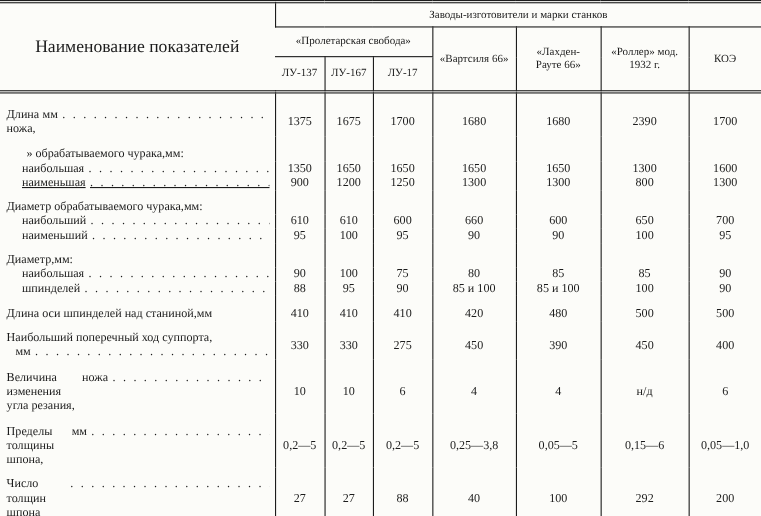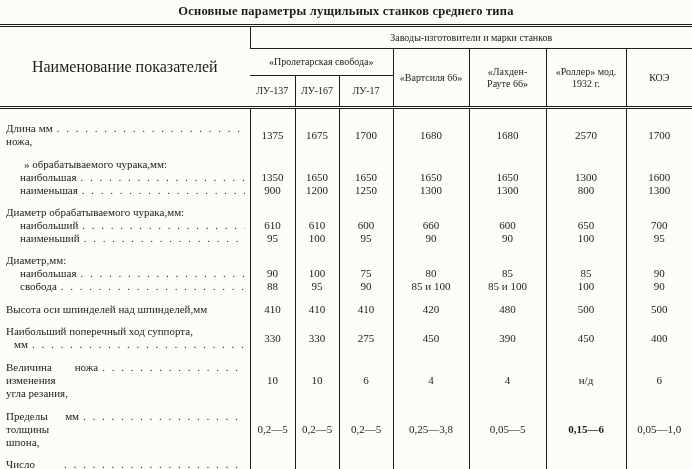--- a/index.html
+++ b/index.html
@@ -36,21 +36,20 @@
   .leader {
     flex: 1 1 auto; overflow: hidden; white-space: nowrap;
     letter-spacing: 2px; padding-left: 4px; margin-right: 2px;
   }
   tbody td.val { text-align: center; white-space: pre-line; }
 </style>
 </head>
 <body>
 
 <div class="page">
-  <div class="title">Основные параметры лущильных станков среднего типа</div>
 
   <table class="params">
     <colgroup>
       <col style="width:250px">
         <col style="width:45px">
         <col style="width:44px">
         <col style="width:54px">
       <col style="width:76px">
         <col style="width:77px">
         <col style="width:80px">
@@ -83,21 +82,21 @@
               <span>Длина ножа, </span>
               <span class="it">мм</span>
               <span class="leader">. . . . . . . . . . . . . . . . . . . . . . . . . . . . . . . . . . . .</span>
             </div>
           </td>
           <td class="val" style="padding-top: 13px;">1375</td>
           <td class="val" style="padding-top: 13px;">1675</td>
           <td class="val" style="padding-top: 13px;">1700</td>
           <td class="val" style="padding-top: 13px;">1680</td>
           <td class="val" style="padding-top: 13px;">1680</td>
-          <td class="val" style="padding-top: 13px;">2570</td>
+          <td class="val" style="padding-top: 13px;">2390</td>
           <td class="val" style="padding-top: 13px;">1700</td>
         </tr>
         <tr>
           <td class="lbl" style="padding-top: 10px;">
             <div class="lline" style="padding-left: 18px;">
               <span>»  обрабатываемого чурака, </span>
               <span class="it">мм</span>
               <span>:</span>
             </div>
           </td>
@@ -119,21 +118,21 @@
           <td class="val">1350</td>
           <td class="val">1650</td>
           <td class="val">1650</td>
           <td class="val">1650</td>
           <td class="val">1650</td>
           <td class="val">1300</td>
           <td class="val">1600</td>
         </tr>
         <tr>
           <td class="lbl">
-            <div class="lline" style="padding-left: 14px;">
+            <div class="lline" style="padding-left: 14px; text-decoration: underline;">
               <span>наименьшая</span>
               <span class="leader">. . . . . . . . . . . . . . . . . . . . . . . . . . . . . . . . . . . .</span>
             </div>
           </td>
           <td class="val">900</td>
           <td class="val">1200</td>
           <td class="val">1250</td>
           <td class="val">1300</td>
           <td class="val">1300</td>
           <td class="val">800</td>
@@ -212,36 +211,36 @@
           <td class="val">100</td>
           <td class="val">75</td>
           <td class="val">80</td>
           <td class="val">85</td>
           <td class="val">85</td>
           <td class="val">90</td>
         </tr>
         <tr>
           <td class="lbl">
             <div class="lline" style="padding-left: 14px;">
-              <span>свобода</span>
+              <span>шпинделей</span>
               <span class="leader">. . . . . . . . . . . . . . . . . . . . . . . . . . . . . . . . . . . .</span>
             </div>
           </td>
           <td class="val">88</td>
           <td class="val">95</td>
           <td class="val">90</td>
           <td class="val">85 и 100</td>
           <td class="val">85 и 100</td>
           <td class="val">100</td>
           <td class="val">90</td>
         </tr>
         <tr>
           <td class="lbl" style="padding-top: 10px;">
             <div class="lline">
-              <span>Высота оси шпинделей над шпинделей, </span>
+              <span>Длина оси шпинделей над станиной, </span>
               <span class="it">мм</span>
             </div>
           </td>
           <td class="val" style="padding-top: 10px;">410</td>
           <td class="val" style="padding-top: 10px;">410</td>
           <td class="val" style="padding-top: 10px;">410</td>
           <td class="val" style="padding-top: 10px;">420</td>
           <td class="val" style="padding-top: 10px; text-align: center;">480</td>
           <td class="val" style="padding-top: 10px;">500</td>
           <td class="val" style="padding-top: 10px;">500</td>
@@ -286,21 +285,21 @@
               <span>Пределы толщины шпона, </span>
               <span class="it">мм</span>
               <span class="leader">. . . . . . . . . . . . . . . . . . . . . . . . . . . . . . . . . . . .</span>
             </div>
           </td>
           <td class="val" style="padding-top: 10px;">0,2—5</td>
           <td class="val" style="padding-top: 10px;">0,2—5</td>
           <td class="val" style="padding-top: 10px;">0,2—5</td>
           <td class="val" style="padding-top: 10px;">0,25—3,8</td>
           <td class="val" style="padding-top: 10px;">0,05—5</td>
-          <td class="val" style="padding-top: 10px; font-weight: bold;">0,15—6</td>
+          <td class="val" style="padding-top: 10px;">0,15—6</td>
           <td class="val" style="padding-top: 10px;">0,05—1,0</td>
         </tr>
         <tr>
           <td class="lbl" style="padding-top: 9px;">
             <div class="lline">
               <span>Число толщин шпона</span>
               <span class="leader">. . . . . . . . . . . . . . . . . . . . . . . . . . . . . . . . . . . .</span>
             </div>
           </td>
           <td class="val" style="padding-top: 9px;">27</td>

